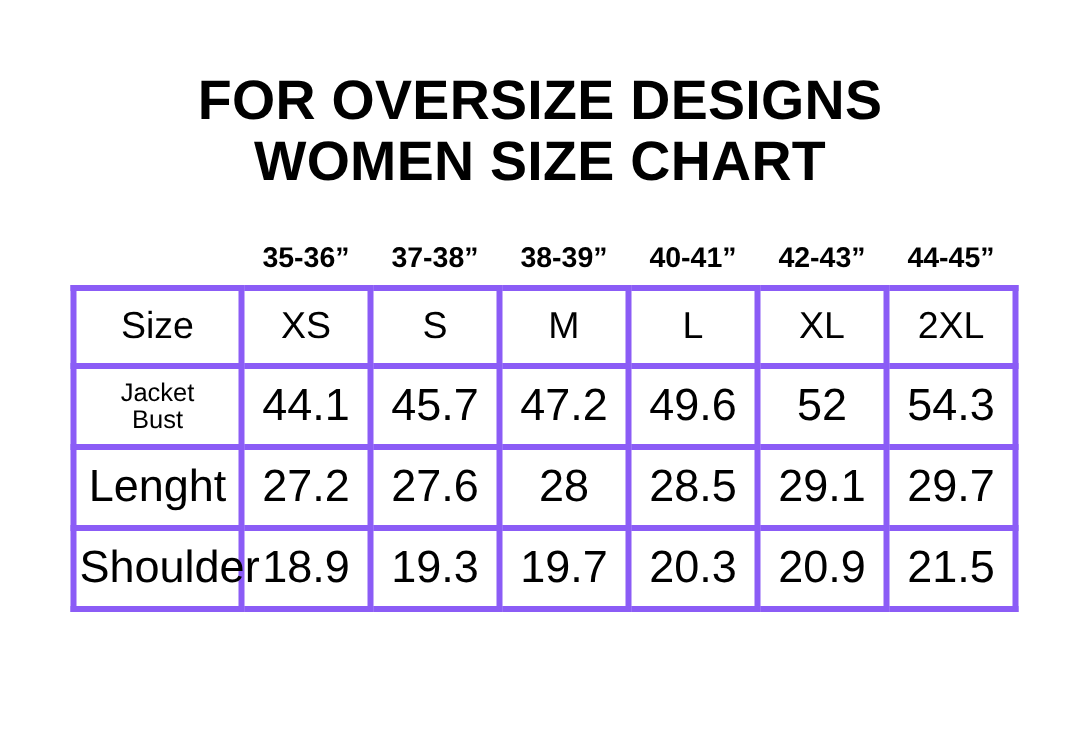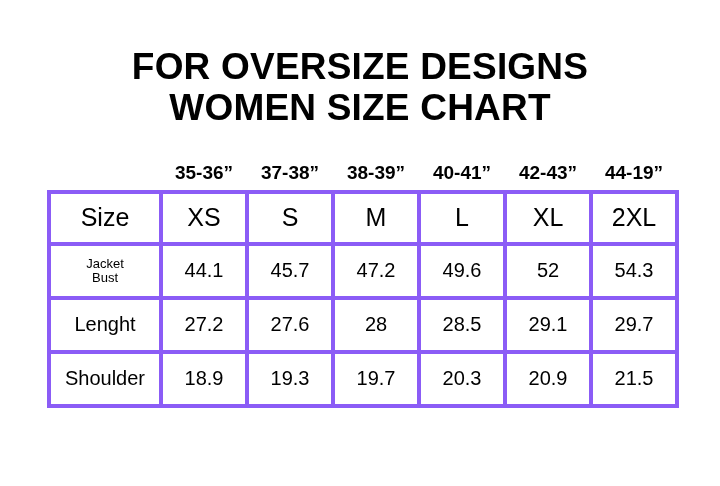--- a/index.html
+++ b/index.html
@@ -56,30 +56,30 @@
     padding-bottom: 0;
   }
   tr.meas-row td.corner-blank {
     border: none;
   }
   tr.header-row td {
     font-size: 25px;
     height: 46px;
   }
   tr.data-row td {
-    font-size: 20px;
+    font-size: 30px;
     height: 46px;
   }
   td.row-label {
     font-size: 20px;
     line-height: 1.05;
     padding: 2px 2px;
   }
   td.row-label.two-line {
-    font-size: 13px;
+    font-size: 17px;
     margin-top: 16px;
   }
   .col-label {
     width: 112px;
   }
   .col-data {
     width: 86px;
   }
 </style>
 </head>
@@ -104,21 +104,21 @@
         <col class="col-data">
       </colgroup>
       <tbody>
         <tr class="meas-row">
           <td class="corner-blank"></td>
           <td>35-36”</td>
           <td>37-38”</td>
           <td>38-39”</td>
           <td>40-41”</td>
           <td>42-43”</td>
-          <td>44-19”</td>
+          <td>44-45”</td>
         </tr>
         <tr class="header-row">
           <td>Size</td>
           <td>XS</td>
           <td>S</td>
           <td>M</td>
           <td>L</td>
           <td>XL</td>
           <td>2XL</td>
         </tr>

